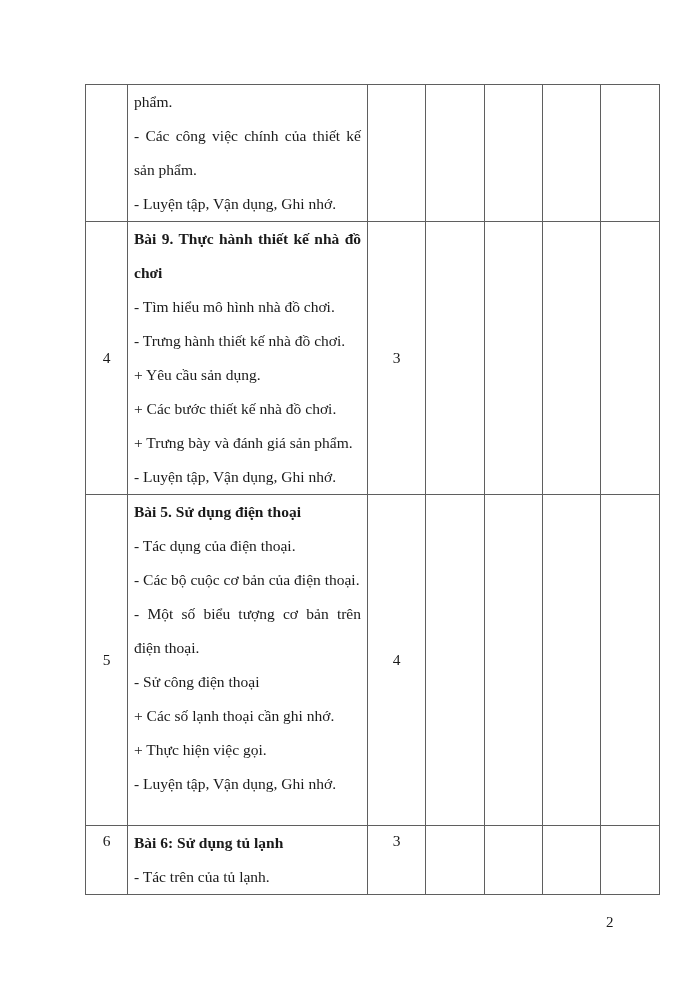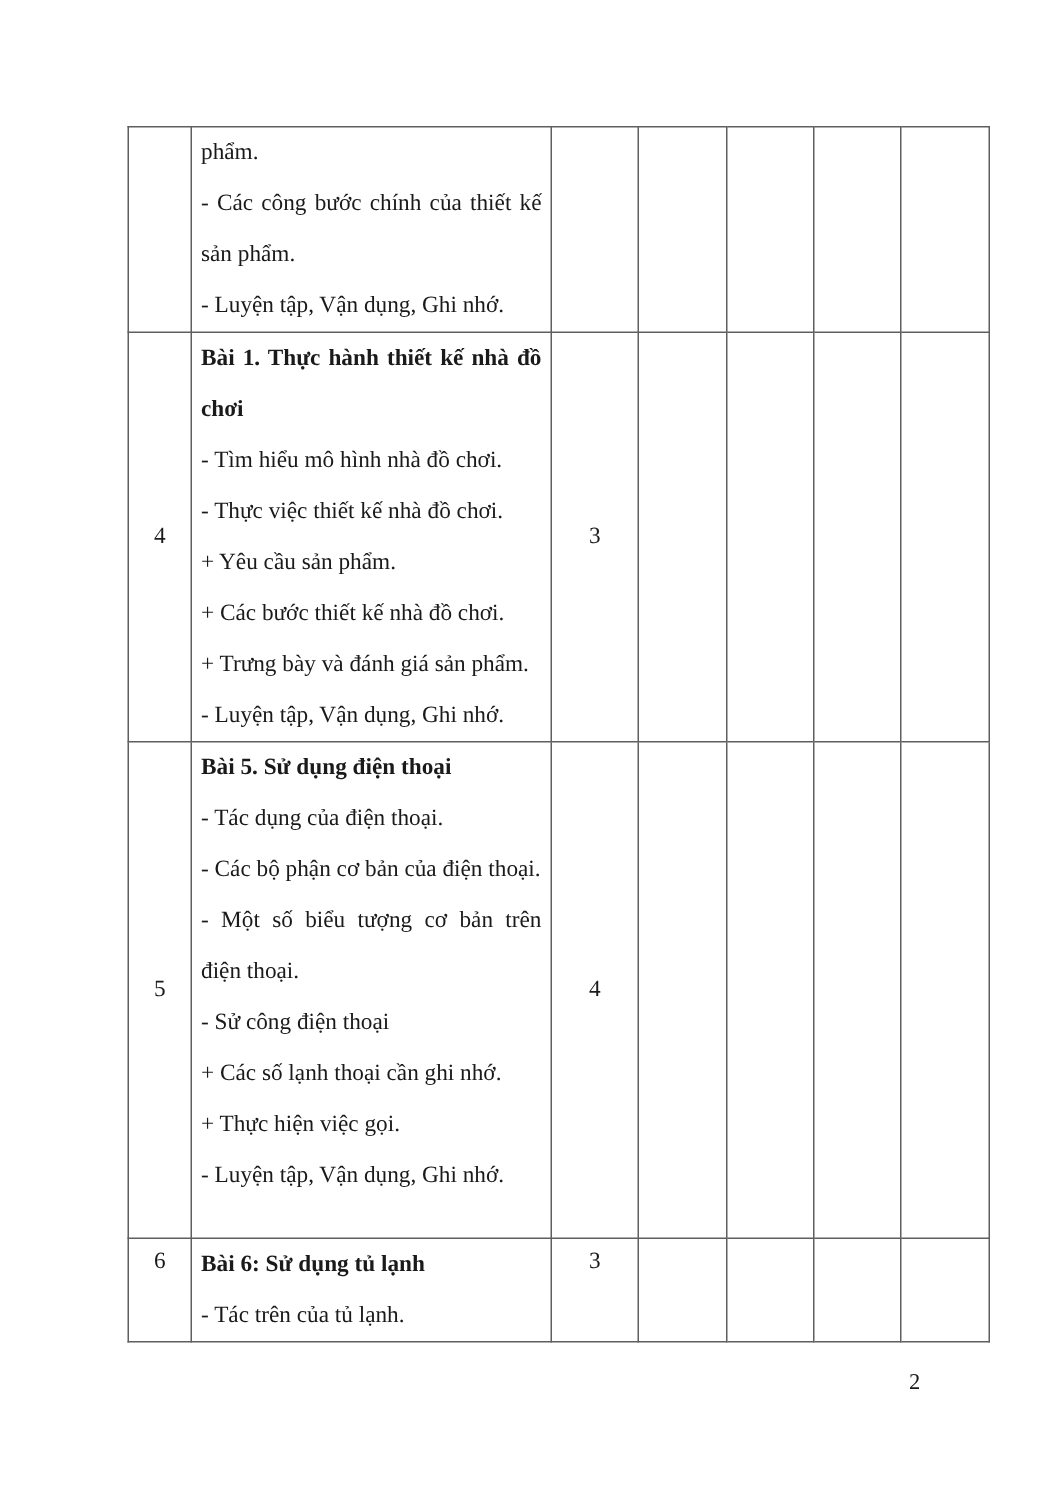--- a/index.html
+++ b/index.html
@@ -82,54 +82,54 @@
         <col class="c-e2">
         <col class="c-e3">
         <col class="c-e4">
     </colgroup>
     <tbody>
 
       <tr style="height:131px;">
         <td class="stt"></td>
         <td class="content">
           <div class="para">phẩm.</div>
-          <div class="para">- Các công bước chính của thiết kế sản phẩm.</div>
+          <div class="para">- Các công việc chính của thiết kế sản phẩm.</div>
           <div class="para">- Luyện tập, Vận dụng, Ghi nhớ.</div>
         </td>
         <td class="hours"></td>
         <td></td>
         <td></td>
         <td></td>
         <td></td>
       </tr>
 
       <tr style="height:266px;">
         <td class="stt">4</td>
         <td class="content">
-          <div class="para bold">Bài 1. Thực hành thiết kế nhà đồ chơi</div>
+          <div class="para bold">Bài 9. Thực hành thiết kế nhà đồ chơi</div>
           <div class="para">- Tìm hiểu mô hình nhà đồ chơi.</div>
-          <div class="para">- Thực việc thiết kế nhà đồ chơi.</div>
-          <div class="para">+ Yêu cầu sản phẩm.</div>
+          <div class="para">- Trưng hành thiết kế nhà đồ chơi.</div>
+          <div class="para">+ Yêu cầu sản dụng.</div>
           <div class="para">+ Các bước thiết kế nhà đồ chơi.</div>
           <div class="para">+ Trưng bày và đánh giá sản phẩm.</div>
           <div class="para">- Luyện tập, Vận dụng, Ghi nhớ.</div>
         </td>
         <td class="hours">3</td>
         <td></td>
         <td></td>
         <td></td>
         <td></td>
       </tr>
 
       <tr style="height:331px;">
         <td class="stt">5</td>
         <td class="content">
           <div class="para bold">Bài 5. Sử dụng điện thoại</div>
           <div class="para">- Tác dụng của điện thoại.</div>
-          <div class="para">- Các bộ phận cơ bản của điện thoại.</div>
+          <div class="para">- Các bộ cuộc cơ bản của điện thoại.</div>
           <div class="para">- Một số biểu tượng cơ bản trên điện thoại.</div>
           <div class="para">- Sử công điện thoại</div>
           <div class="para">+ Các số lạnh thoại cần ghi nhớ.</div>
           <div class="para">+ Thực hiện việc gọi.</div>
           <div class="para">- Luyện tập, Vận dụng, Ghi nhớ.</div>
         </td>
         <td class="hours">4</td>
         <td></td>
         <td></td>
         <td></td>

